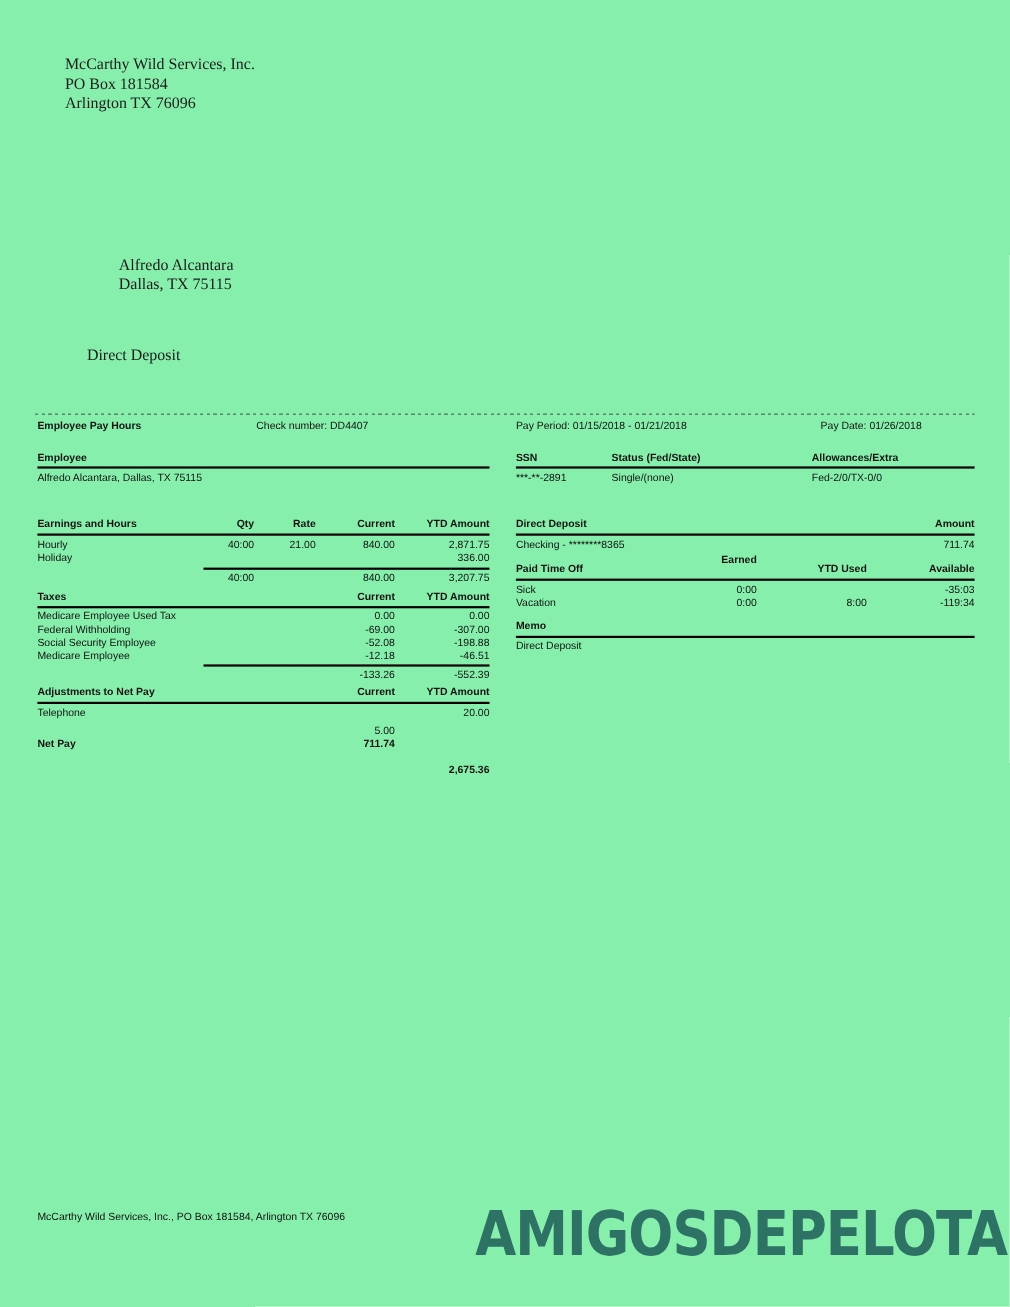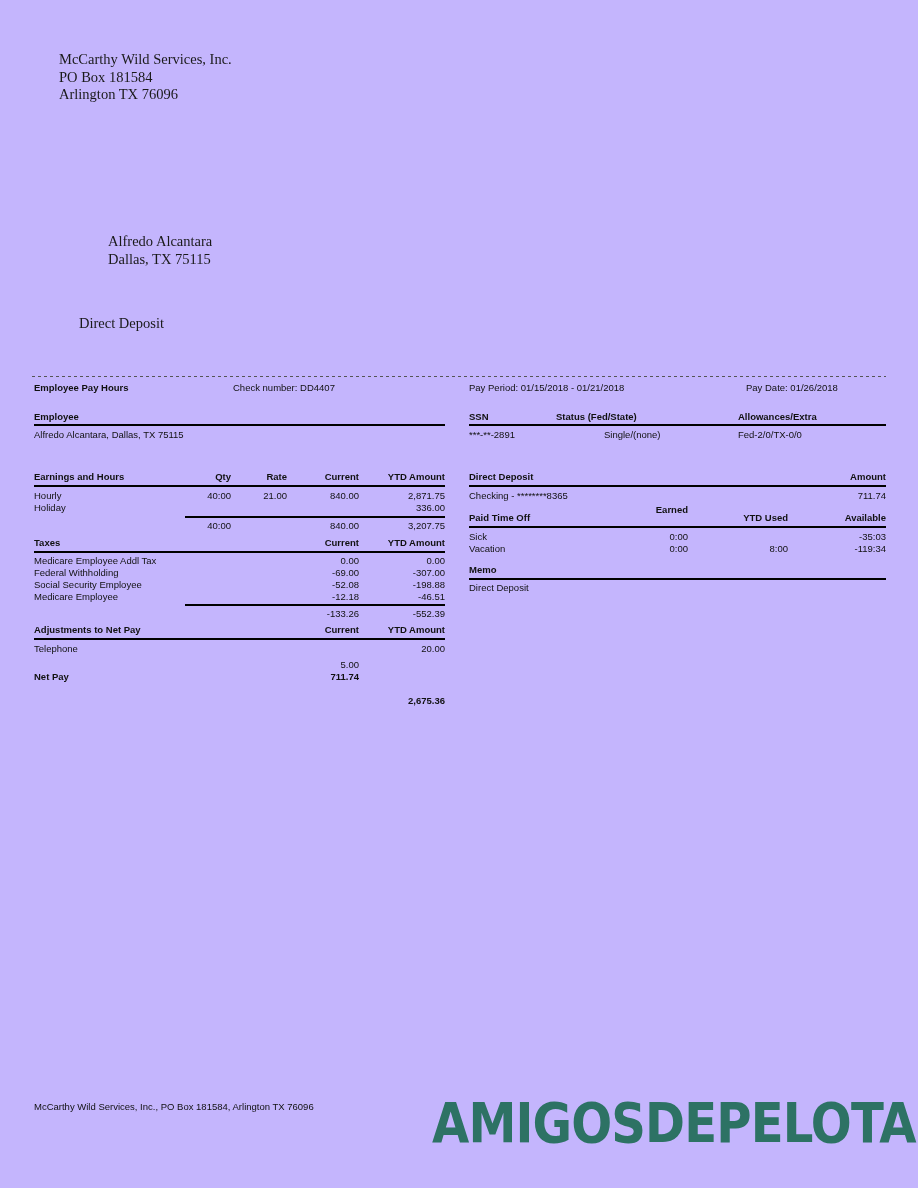--- a/index.html
+++ b/index.html
@@ -4,21 +4,21 @@
 <style>
   html, body {
     margin: 0;
     padding: 0;
     background: #ffffff;
   }
   .page {
     position: relative;
     width: 918px;
     height: 1188px;
-    background: #c4b5fd;
+    background: #86efac;
     overflow: hidden;
     font-family: "Liberation Sans", sans-serif;
     color: #000000;
   }
 
   
   .serif-block {
     position: absolute;
     font-family: "Liberation Serif", serif;
     font-size: 14.5px;
@@ -121,21 +121,21 @@
   <div class="t b" style="left:34px; top:411px;text-align:center;">Employee</div>
   <div class="t b" style="left:469px; top:411px;">SSN</div>
   <div class="t b" style="left:556px; top:411px;">Status (Fed/State)</div>
   <div class="t b" style="left:738px; top:411px;">Allowances/Extra</div>
 
   <div class="rule thick" style="left:34px; top:424px; width:411px;"></div>
   <div class="rule thick" style="left:469px; top:424px; width:417px;"></div>
 
   <div class="t" style="left:34px; top:429px;">Alfredo Alcantara, Dallas, TX 75115</div>
   <div class="t" style="left:469px; top:429px;">***-**-2891</div>
-  <div class="t" style="left:556px; top:429px;margin-left:48px;">Single/(none)</div>
+  <div class="t" style="left:556px; top:429px;">Single/(none)</div>
   <div class="t" style="left:738px; top:429px;">Fed-2/0/TX-0/0</div>
 
   <div class="t b" style="left:34px; top:471px;">Earnings and Hours</div>
   <div class="num b" style="left:175px; top:471px; width:56px;">Qty</div>
   <div class="num b" style="left:231px; top:471px; width:56px;">Rate</div>
   <div class="num b" style="left:291px; top:471px; width:68px;">Current</div>
   <div class="num b" style="left:363px; top:471px; width:82px;">YTD Amount</div>
   <div class="rule thick" style="left:34px; top:485px; width:411px;"></div>
 
   <div class="t" style="left:34px; top:490px;">Hourly</div>
@@ -150,21 +150,21 @@
   <div class="rule thick" style="left:185px; top:516px; width:260px;"></div>
   <div class="num" style="left:175px; top:520px; width:56px;">40:00</div>
   <div class="num" style="left:291px; top:520px; width:68px;">840.00</div>
   <div class="num" style="left:363px; top:520px; width:82px;">3,207.75</div>
 
   <div class="t b" style="left:34px; top:537px;">Taxes</div>
   <div class="num b" style="left:291px; top:537px; width:68px;">Current</div>
   <div class="num b" style="left:363px; top:537px; width:82px;">YTD Amount</div>
   <div class="rule thick" style="left:34px; top:551px; width:411px;"></div>
 
-  <div class="t" style="left:34px; top:555px;">Medicare Employee Addl Tax</div>
+  <div class="t" style="left:34px; top:555px;">Medicare Employee Used Tax</div>
   <div class="num" style="left:291px; top:555px; width:68px;">0.00</div>
   <div class="num" style="left:363px; top:555px; width:82px;">0.00</div>
 
   <div class="t" style="left:34px; top:567px;">Federal Withholding</div>
   <div class="num" style="left:291px; top:567px; width:68px;">-69.00</div>
   <div class="num" style="left:363px; top:567px; width:82px;">-307.00</div>
 
   <div class="t" style="left:34px; top:579px;">Social Security Employee</div>
   <div class="num" style="left:291px; top:579px; width:68px;">-52.08</div>
   <div class="num" style="left:363px; top:579px; width:82px;">-198.88</div>

